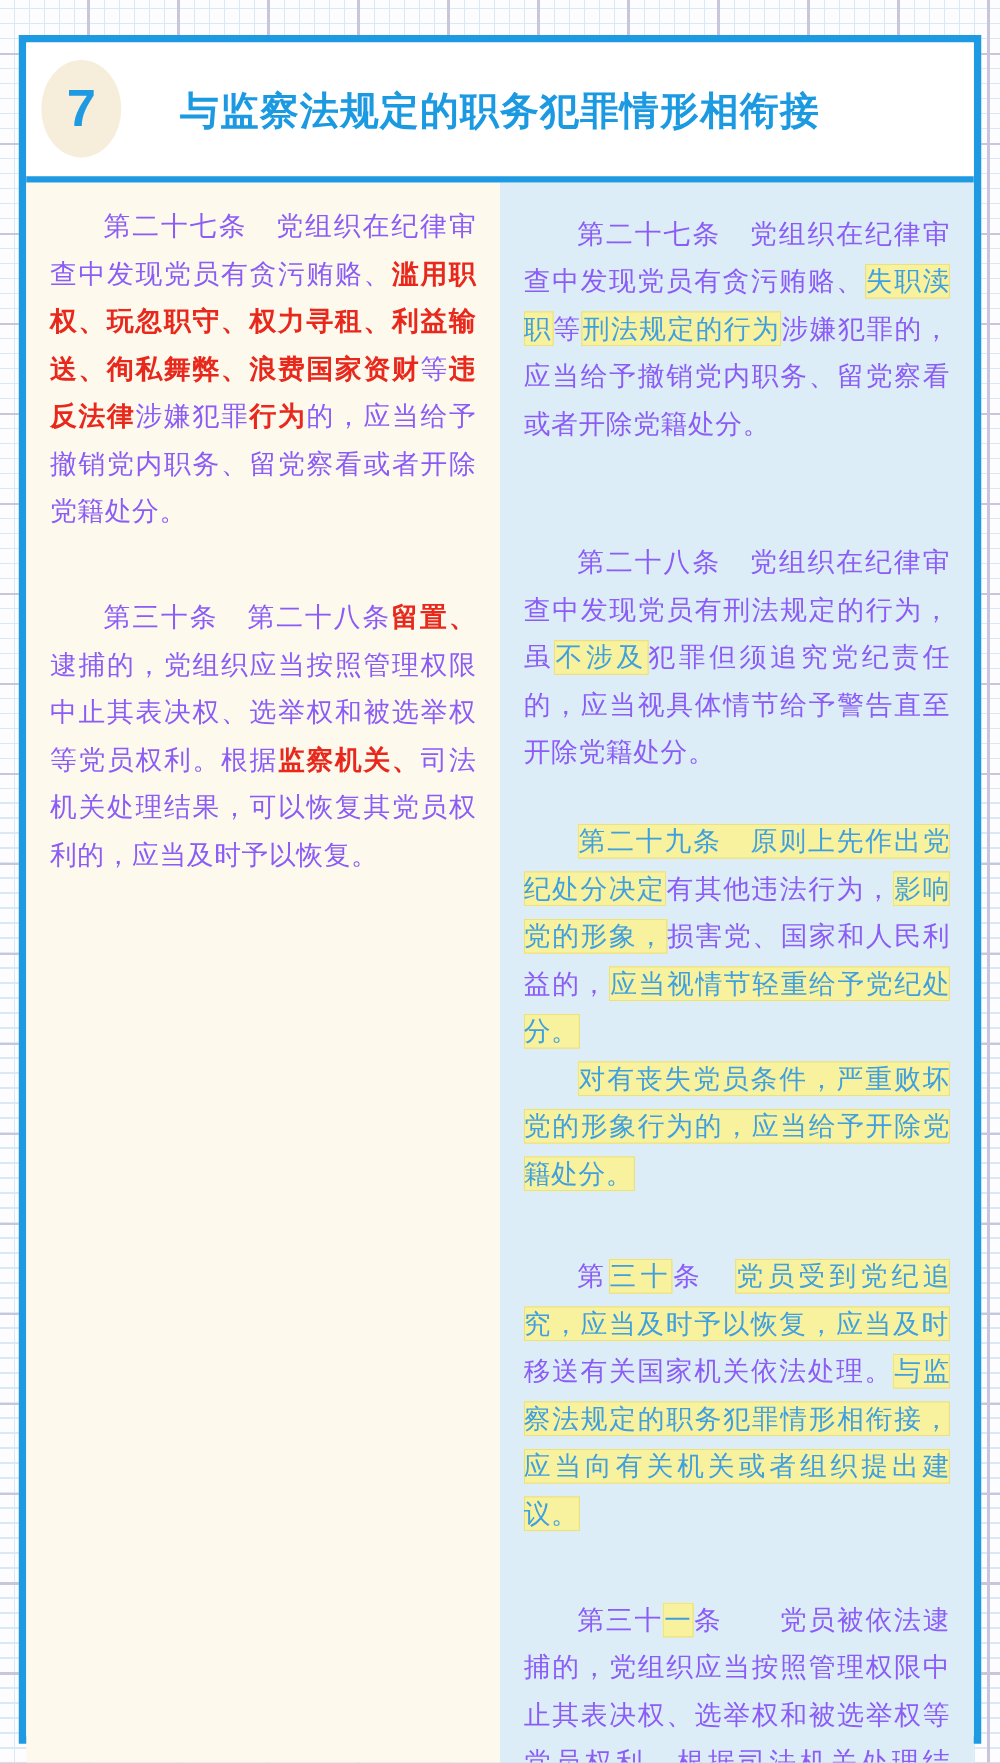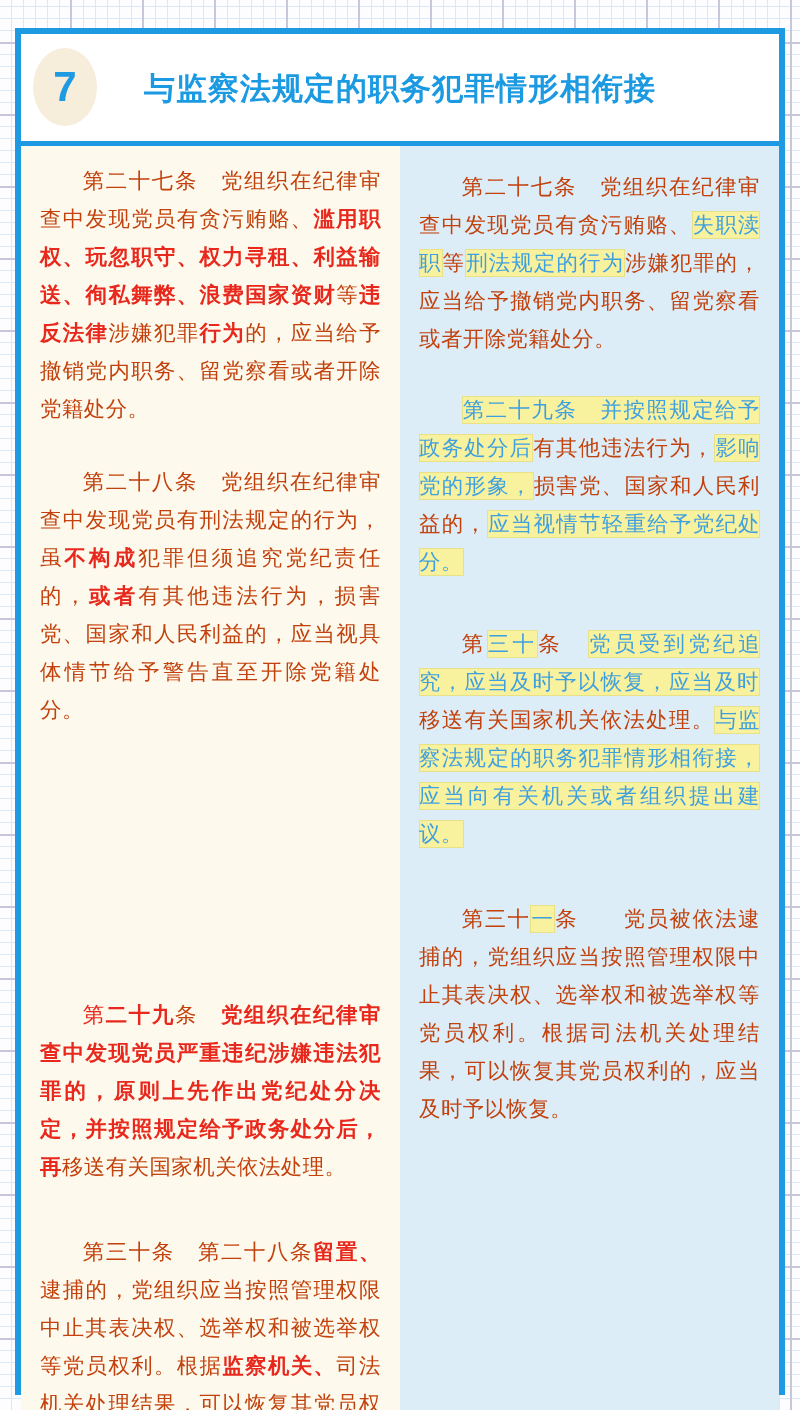--- a/index.html
+++ b/index.html
@@ -33,21 +33,21 @@
   .title-wrap { padding-top:2px; }
   .title-line { color:#1b9ae2; font-size:31px; font-weight:bold; line-height:44px; letter-spacing:1px; }
   .card-body { flex:1; display:flex; }
   .col { width:50%; padding:0 19px; }
   .col-left  { background:#fdf9ec; }
   .col-right { background:#dcedf8; }
   p.para {
     font-size:21.4px; line-height:38px; text-align:justify; text-indent:2em;
     color:#47a7e5; letter-spacing:0.5px;
   }
-  .run-b  { color:#c2410c; }
+  .run-b  { color:#8b5cf6; }
   .run-r  { color:#e8281c; }
   .run-rb { color:#e8281c; font-weight:bold; }
   .run-h  {
     color:#3fa0e0; background:#f8f19e;
     box-shadow: inset 0 0 0 1px #e9e187;
     padding:2px 1px;
   }
   
   .lp1{margin-top:16px} .lp2{margin-top:35px} .lp3{margin-top:267px} .lp4{margin-top:47px}
   .rp1{margin-top:22px} .rp2{margin-top:73px} .rp3{margin-top:33px} .rp3b{margin-top:0}
@@ -61,24 +61,24 @@
     <div class="badge">
       <span>7</span>
     </div>
     <div class="title-wrap">
       <div class="title-line">与监察法规定的职务犯罪情形相衔接</div>
     </div>
   </div>
   <div class="card-body">
     <div class="col col-left">
       <p class="para lp1"><span class="run-b">第二十七条　党组织在纪律审查中发现党员有贪污贿赂、</span><span class="run-rb">滥用职权、玩忽职守、权力寻租、利益输送、徇私舞弊、浪费国家资财</span><span class="run-b">等</span><span class="run-rb">违反法律</span><span class="run-b">涉嫌犯罪</span><span class="run-rb">行为</span><span class="run-b">的，应当给予撤销党内职务、留党察看或者开除党籍处分。</span></p>
-      <p class="para lp2"><span class="run-b">第二十八条　党组织在纪律审查中发现党员有刑法规定的行为，虽</span><span class="run-rb">不构成</span><span class="run-b">犯罪但须追究党纪责任的，</span><span class="run-rb">或者</span><span class="run-b">有其他违法行为，损害党、国家和人民利益的，应当视具体情节给予警告直至开除党籍处分。</span></p>
-      <p class="para lp3"><span class="run-r">第</span><span class="run-rb">二十九</span><span class="run-b">条</span><span class="run-rb">　党组织在纪律审查中发现党员严重违纪涉嫌违法犯罪的，原则上先作出党纪处分决定，并按照规定给予政务处分后，再</span><span class="run-b">移送有关国家机关依法处理。</span></p>
       <p class="para lp4"><span class="run-b">第三十条　第二十八条</span><span class="run-rb">留置、</span><span class="run-b">逮捕的，党组织应当按照管理权限中止其表决权、选举权和被选举权等党员权利。根据</span><span class="run-rb">监察机关、</span><span class="run-b">司法机关处理结果，可以恢复其党员权利的，应当及时予以恢复。</span></p>
     </div>
     <div class="col col-right">
       <p class="para rp1"><span class="run-b">第二十七条　党组织在纪律审查中发现党员有贪污贿赂、</span><span class="run-h">失职渎职</span><span class="run-b">等</span><span class="run-h">刑法规定的行为</span><span class="run-b">涉嫌犯罪的，应当给予撤销党内职务、留党察看或者开除党籍处分。</span></p>
-      <p class="para rp3"><span class="run-h">第二十九条　并按照规定给予政务处分后</span><span class="run-b">有其他违法行为，</span><span class="run-h">影响党的形象，</span><span class="run-b">损害党、国家和人民利益的，</span><span class="run-h">应当视情节轻重给予党纪处分。</span></p>
+      <p class="para rp2"><span class="run-b">第二十八条　党组织在纪律审查中发现党员有刑法规定的行为，虽</span><span class="run-h">不涉及</span><span class="run-b">犯罪但须追究党纪责任的，应当视具体情节给予警告直至开除党籍处分。</span></p>
+      <p class="para rp3"><span class="run-h">第二十九条　原则上先作出党纪处分决定</span><span class="run-b">有其他违法行为，</span><span class="run-h">影响党的形象，</span><span class="run-b">损害党、国家和人民利益的，</span><span class="run-h">应当视情节轻重给予党纪处分。</span></p>
+      <p class="para rp3b"><span class="run-h">对有丧失党员条件，严重败坏党的形象行为的，应当给予开除党籍处分。</span></p>
       <p class="para rp4"><span class="run-b">第</span><span class="run-h">三十</span><span class="run-b">条　</span><span class="run-h">党员受到党纪追究，应当及时予以恢复，应当及时</span><span class="run-b">移送有关国家机关依法处理。</span><span class="run-h">与监察法规定的职务犯罪情形相衔接，应当向有关机关或者组织提出建议。</span></p>
       <p class="para rp5"><span class="run-b">第三十</span><span class="run-h">一</span><span class="run-b">条　　党员被依法逮捕的，党组织应当按照管理权限中止其表决权、选举权和被选举权等党员权利。根据司法机关处理结果，可以恢复其党员权利的，应当及时予以恢复。</span></p>
     </div>
   </div>
 </div>
 
 </body></html>

